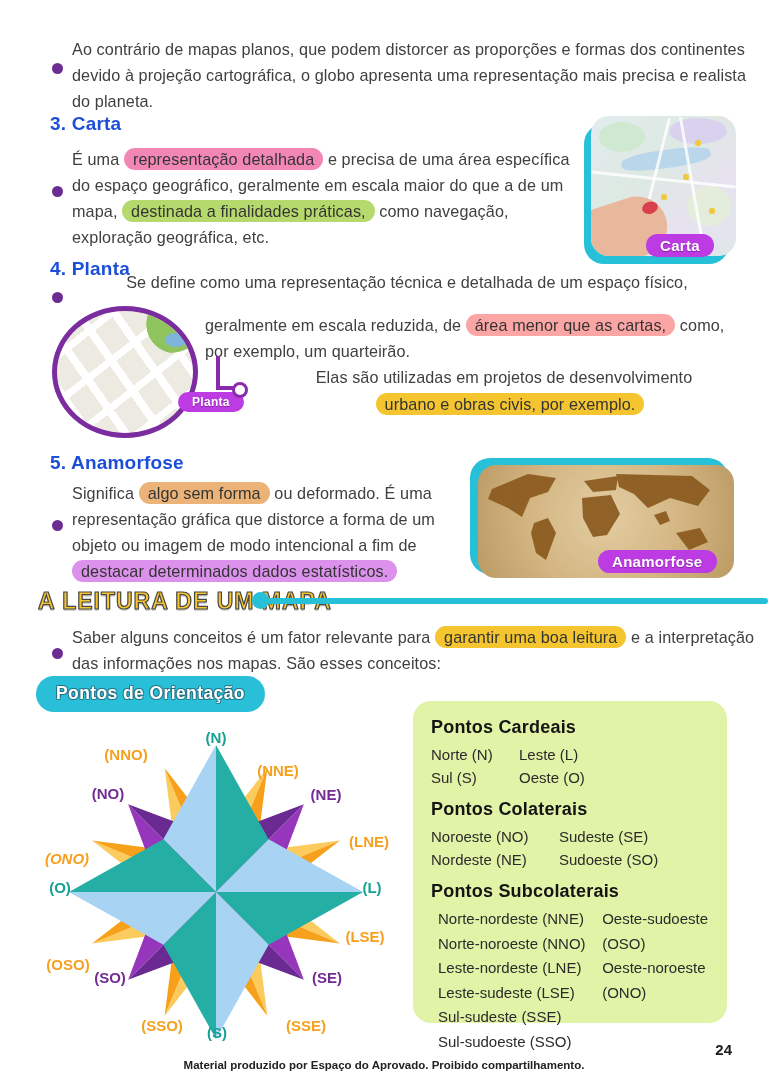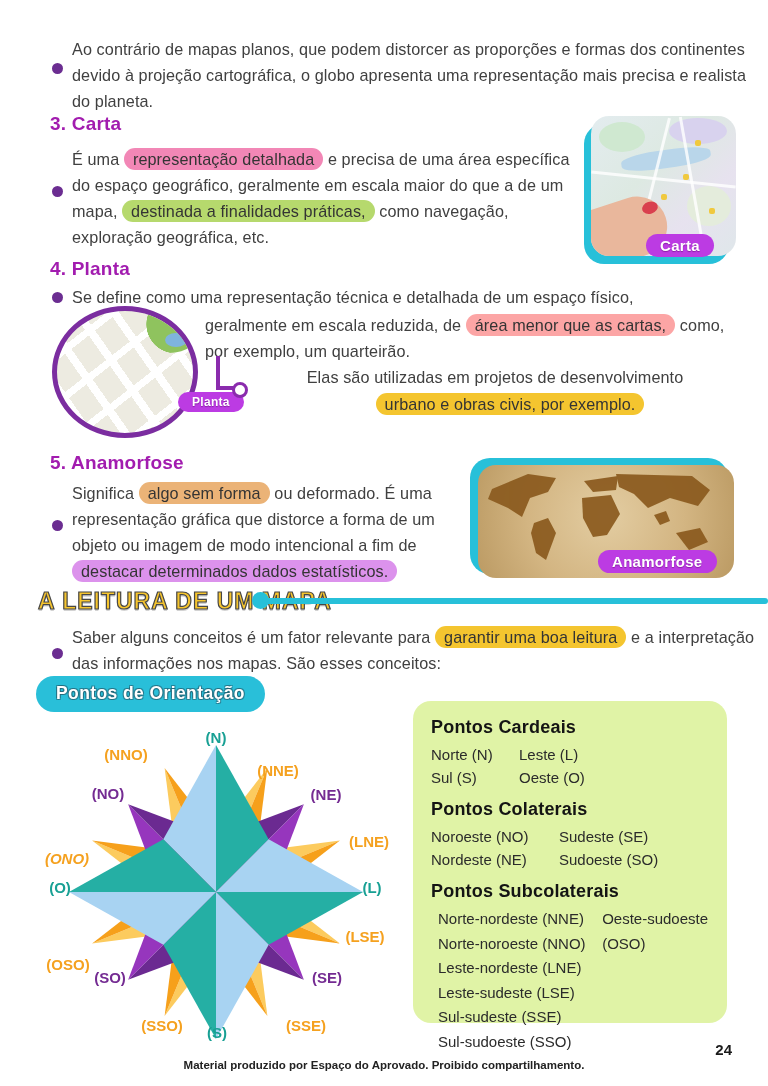--- a/index.html
+++ b/index.html
@@ -1,21 +1,21 @@
 <!DOCTYPE html>
 <html><head>
 <meta charset="utf-8">
 <style>
   html,body{margin:0;padding:0;background:#fff;}
   .page{position:relative;width:768px;height:1086px;background:#ffffff;overflow:hidden;
         font-family:"Liberation Sans",sans-serif;color:#3a3a3a;}
   .body-text{font-size:16.2px;line-height:26px;letter-spacing:.1px;color:#404040;}
   .abs{position:absolute;}
   .bullet{position:absolute;width:11px;height:11px;border-radius:50%;background:#6b2d91;}
-  h2.sec{position:absolute;margin:0;font-size:19px;font-weight:bold;color:#a21caf;letter-spacing:.2px;}
+  h2.sec{position:absolute;margin:0;font-size:19px;font-weight:bold;color:#1d4ed8;letter-spacing:.2px;}
   .hl{padding:2px 9px;border-radius:13px;box-decoration-break:clone;-webkit-box-decoration-break:clone;color:#343434;}
   .hl-pink{background:#f287b6;}
   .hl-green{background:#b6d96d;}
   .hl-red{background:#fca5a5;}
   .hl-yellow{background:#f4c52f;}
   .hl-tan{background:#ebb377;}
   .hl-violet{background:#dc92ec;}
   
   .img-card{position:absolute;}
   .img-back{position:absolute;background:#27c0d9;border-radius:20px;}
@@ -111,35 +111,35 @@
       <div class="ydot" style="left:104px;top:24px;"></div>
       <div class="finger">
         <div class="nail" style="right:4px;top:10px;"></div>
       </div>
     </div>
     <div class="pill-label" style="left:62px;top:118px;">Carta</div>
   </div>
 
   <h2 class="sec" style="left:50px;top:258px;">4. Planta</h2>
   <div class="bullet" style="left:52px;top:292px;"></div>
-  <div class="abs body-text" style="left:72px;top:284px;width:670px;">Se define como uma representação técnica e detalhada de um espaço físico,</div>
+  <div class="abs body-text" style="left:72px;top:269px;width:670px;text-align:center;">Se define como uma representação técnica e detalhada de um espaço físico,</div>
   <div class="abs body-text" style="left:205px;top:312px;width:532px;">
     <span>geralmente em escala reduzida, de</span>
     <span class="hl hl-red">área menor que as cartas,</span>
     <span>como, por exemplo, um quarteirão.</span>
   </div>
   <div class="planta-circle" style="left:52px;top:306px;width:136px;height:122px;">
     <div class="planta-green"></div>
     <div class="planta-water"></div>
   </div>
   <div class="pill-label" style="left:178px;top:392px;font-size:12px;">Planta</div>
   <div class="connector-v" style="left:216px;top:356px;height:34px;"></div>
   <div class="connector-h" style="left:216px;top:386px;width:18px;"></div>
   <div class="connector-dot" style="left:232px;top:382px;"></div>
-  <div class="callout body-text" style="left:275px;top:364px;width:440px;">Elas são utilizadas em projetos de desenvolvimento</div>
+  <div class="callout body-text" style="left:284px;top:364px;width:440px;">Elas são utilizadas em projetos de desenvolvimento</div>
   <div class="callout body-text" style="left:290px;top:391px;width:440px;">
     <span class="hl hl-yellow">urbano e obras civis, por exemplo.</span>
   </div>
 
   <h2 class="sec" style="left:50px;top:452px;">5. Anamorfose</h2>
   <div class="bullet" style="left:52px;top:520px;"></div>
   <div class="abs body-text" style="left:72px;top:480px;width:412px;">
     <span>Significa</span>
     <span class="hl hl-tan">algo sem forma</span>
     <span>ou deformado. É uma representação gráfica que distorce a forma de um objeto ou imagem de modo intencional a fim de</span>
@@ -256,20 +256,21 @@
       <div class="gb-sub-left">
         <div>Norte-nordeste (NNE)</div>
         <div>Norte-noroeste (NNO)</div>
         <div>Leste-nordeste (LNE)</div>
         <div>Leste-sudeste (LSE)</div>
         <div>Sul-sudeste (SSE)</div>
         <div>Sul-sudoeste (SSO)</div>
       </div>
       <div class="gb-sub-right">
         <div>Oeste-sudoeste (OSO)</div>
+        <div>Oeste-noroeste (ONO)</div>
       </div>
     </div>
   </div>
 
   <div class="footer">Material produzido por Espaço do Aprovado. Proibido compartilhamento.</div>
   <div class="page-num">24</div>
 
 </div>
 
 </body></html>

